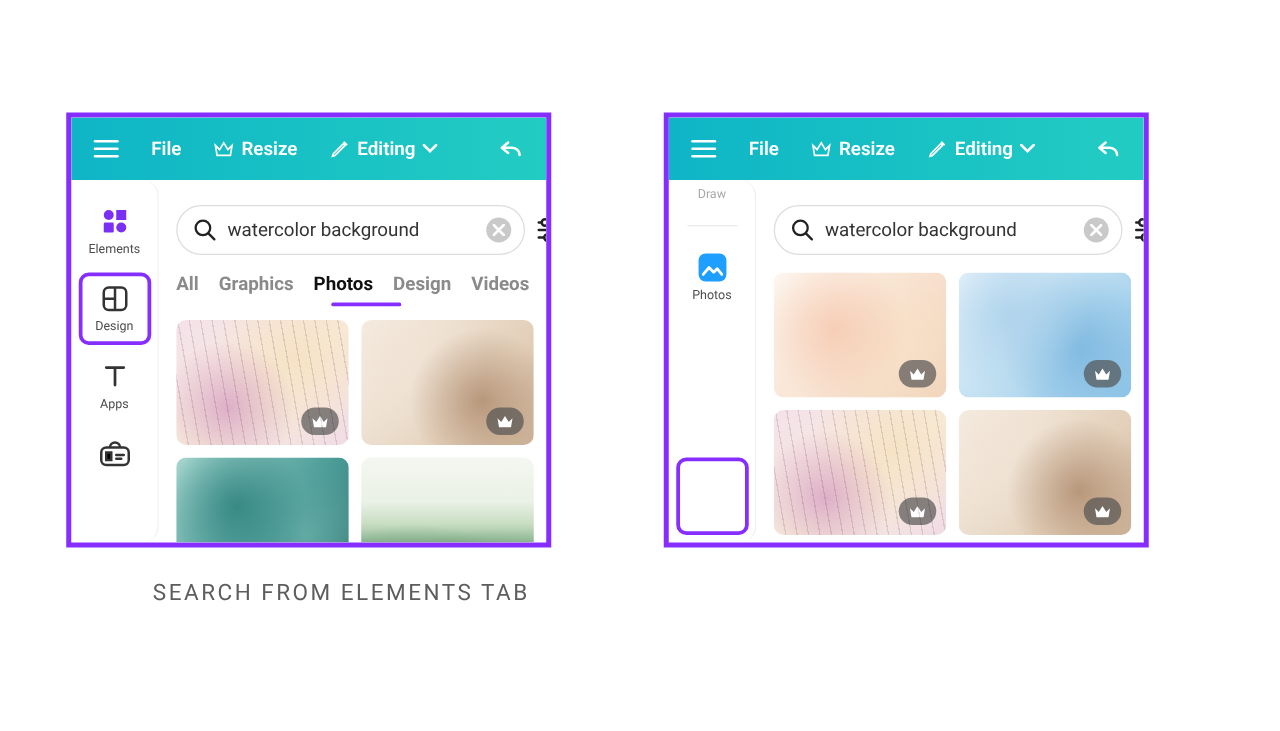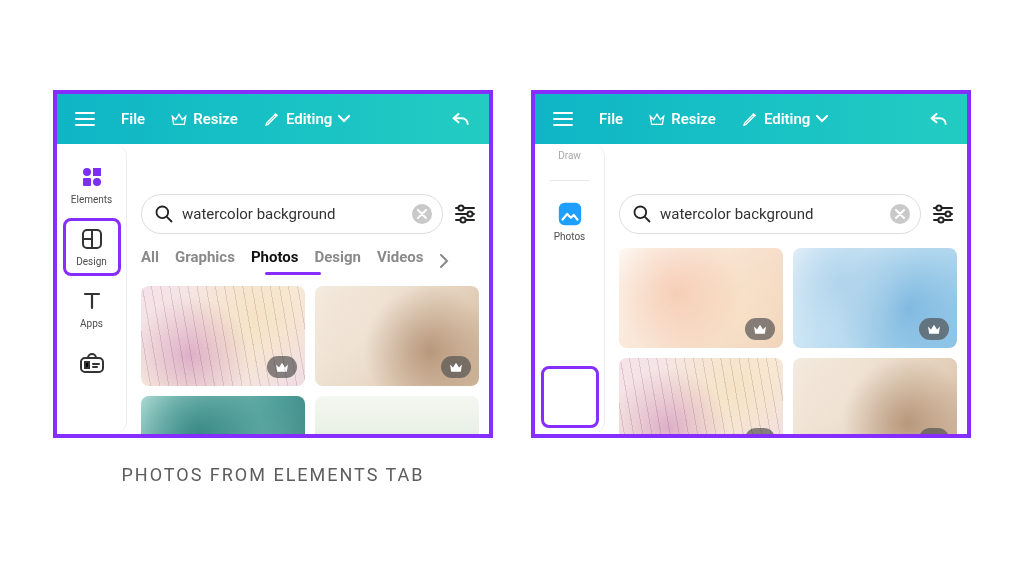--- a/index.html
+++ b/index.html
@@ -1,36 +1,36 @@
 <!DOCTYPE html>
 <html><head>
 <meta charset="utf-8">
 <style>
   * { box-sizing: border-box; margin: 0; padding: 0; font-family: -apple-system, BlinkMacSystemFont, "Segoe UI", Roboto, sans-serif; }
   body { background: #fff; width: 1024px; height: 585px; overflow: hidden; }
   .stage { display: flex; gap: 38px; justify-content: center; padding: 90px 44px 0; }
   .panel-wrap { width: 440px; }
-  .panel { width: 440px; height: 348px; border: 4px solid #862DFF; background: #fff; overflow: hidden; position: relative; }
+  .panel { width: 388px; height: 348px; border: 4px solid #862DFF; background: #fff; overflow: hidden; position: relative; }
   .caption { text-align: center; margin-top: 26px; font-size: 18px; letter-spacing: 2px; color: #5d5d5d; font-weight: 400; }
   .toolbar { height: 50px; background: linear-gradient(90deg, #0FB5C6 0%, #18C1C4 50%, #23CCC2 100%); display: flex; align-items: center; color: #fff; font-weight: 600; font-size: 15px; padding: 0 8px; gap: 6px; }
   .tb-btn { display: flex; align-items: center; gap: 6px; padding: 6px 10px; border-radius: 4px; cursor: pointer; }
   .tb-sep { flex: 1; }
   .hamburger { width: 20px; height: 14px; display: flex; flex-direction: column; justify-content: space-between; }
   .hamburger span { height: 2.4px; background: #fff; border-radius: 2px; }
   .crown { width: 16px; height: 14px; }
   .pencil { width: 16px; height: 16px; }
   .chev-down { width: 12px; height: 8px; }
   .undo { width: 20px; height: 18px; }
   .body { display: flex; height: calc(100% - 50px); }
   .sidebar { width: 70px; border-right: 1px solid #eee; display: flex; flex-direction: column; align-items: center; padding-top: 14px; gap: 10px; position: relative; border-radius: 13px; }
   .sb-item { width: 56px; display: flex; flex-direction: column; align-items: center; gap: 4px; padding: 6px 0 5px; border-radius: 8px; cursor: pointer; }
   .sb-item .sb-ico { width: 26px; height: 26px; display: flex; align-items: center; justify-content: center; }
   .sb-item .sb-label { font-size: 10px; color: #4d4d4d; }
   .sb-highlight { border: 3px solid #862DFF; border-radius: 8px; position: absolute; width: 58px; height: 58px; pointer-events: none; }
-  .main { flex: 1; padding: 8px 10px 0 14px; overflow: hidden; margin-top: 42px; }
+  .main { flex: 1; padding: 20px 10px 0 14px; overflow: hidden; }
   .search-row { display: flex; align-items: center; gap: 8px; }
   .search { flex: 1; height: 40px; border: 1px solid #ddd; border-radius: 22px; display: flex; align-items: center; padding: 0 10px 0 12px; gap: 8px; }
   .search input { flex: 1; border: none; outline: none; font-size: 15px; color: #333; background: transparent; }
   .clear { width: 20px; height: 20px; background: #c9c9c9; border-radius: 50%; display: flex; align-items: center; justify-content: center; color: #fff; font-size: 12px; cursor: pointer; }
   .sliders-btn { width: 28px; height: 28px; display: flex; align-items: center; justify-content: center; cursor: pointer; }
   .cat-tabs { display: flex; align-items: center; gap: 16px; margin-top: 14px; font-size: 15px; color: #8a8a8a; font-weight: 700; position: relative; }
   .cat-tabs .ct { cursor: pointer; padding-bottom: 8px; }
   .cat-tabs .ct.active { color: #111; }
   .cat-tabs .underline { position: absolute; height: 3px; background: #862DFF; border-radius: 3px; bottom: -1px; }
   .grid { display: grid; grid-template-columns: 1fr 1fr; gap: 10px; margin-top: 12px; }
@@ -201,21 +201,21 @@
                     <path d="M2 6l5 5 5-8 5 8 5-5-2 12H4z" fill="#fff"></path>
                   </svg>
                 </span>
             </div>
             <div class="thumb wc-teal short"></div>
             <div class="thumb wc-landscape short"></div>
           </div>
         </div>
       </div>
     </div>
-    <div class="caption">PHOTOS FROM ELEMENTS TAB</div>
+    <div class="caption">SEARCH FROM ELEMENTS TAB</div>
   </div>
 
   <div class="panel-wrap">
     <div class="panel">
       <div class="toolbar">
         <div class="tb-btn">
           <span class="hamburger">
               <span></span>
               <span></span>
               <span></span>

